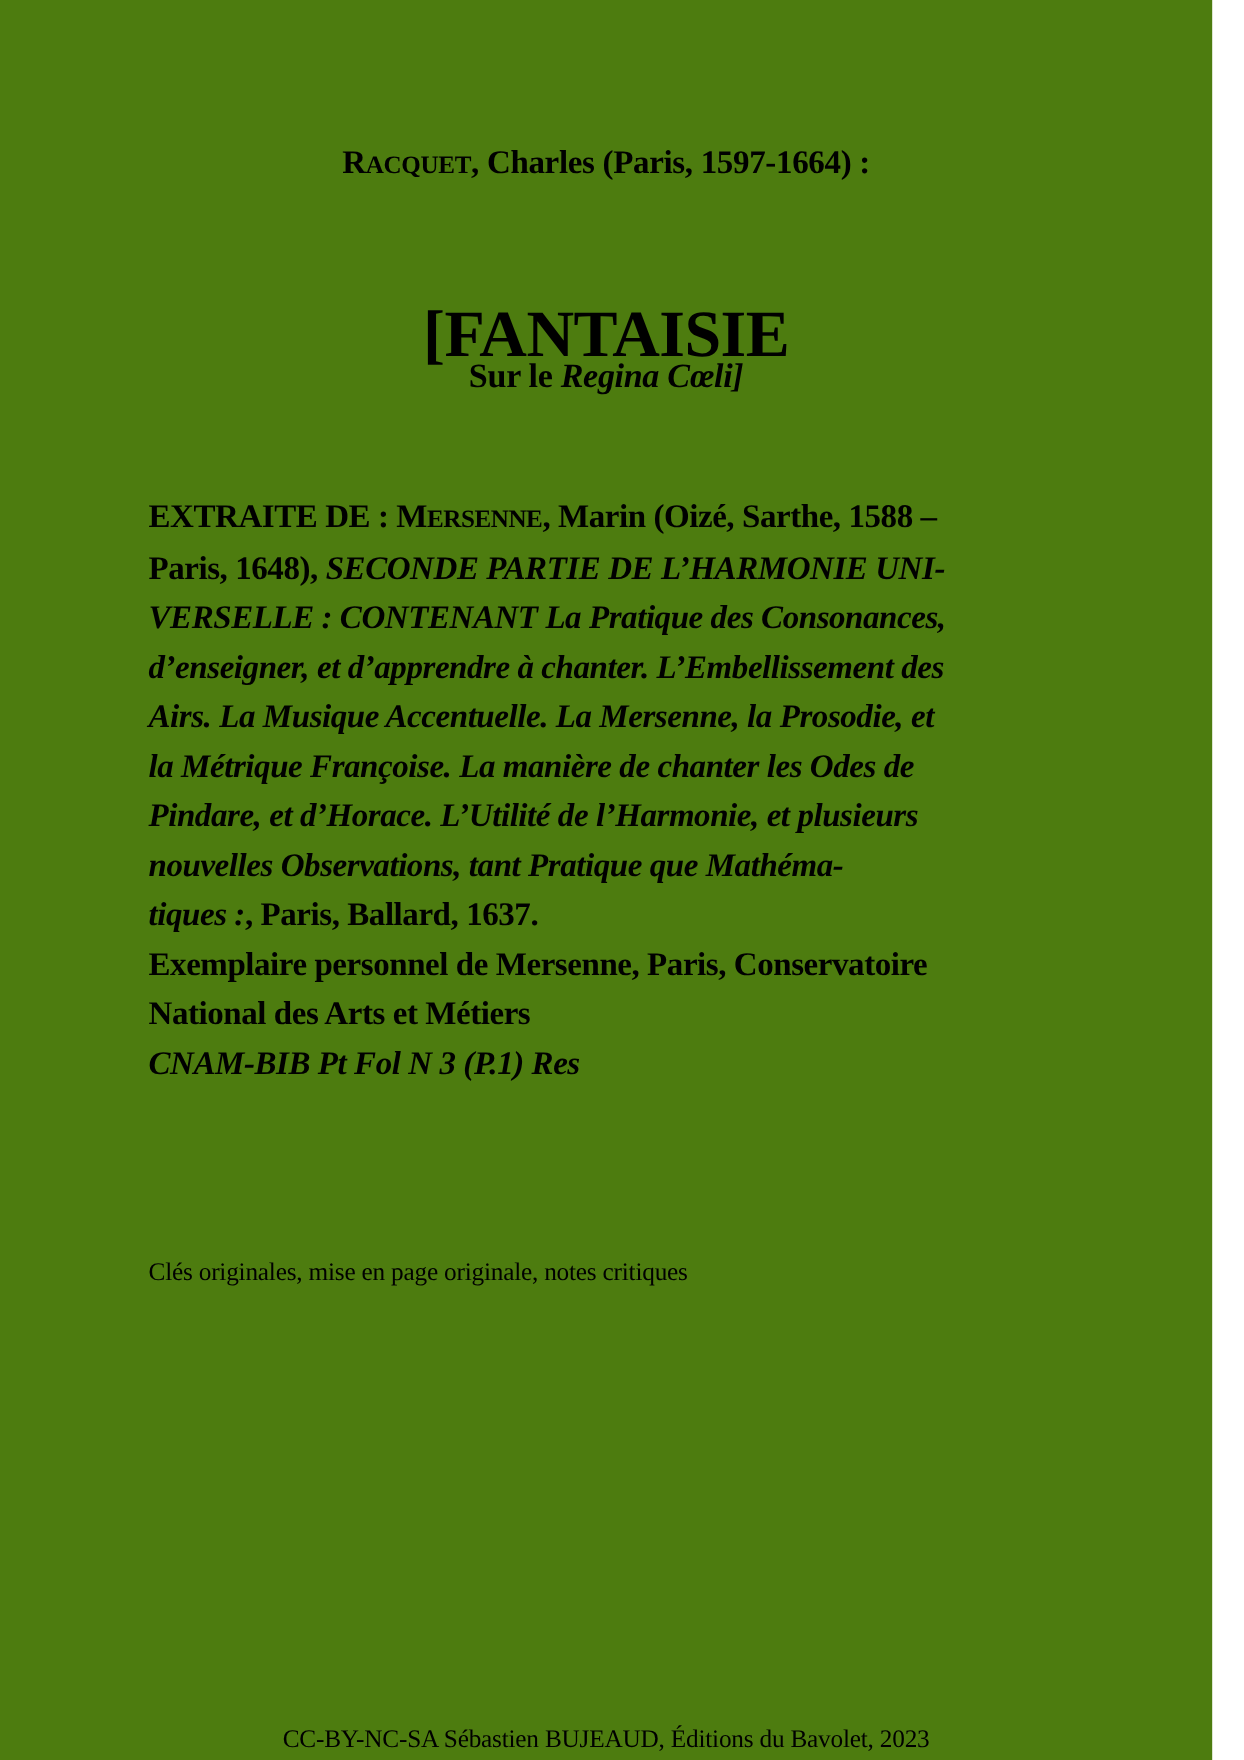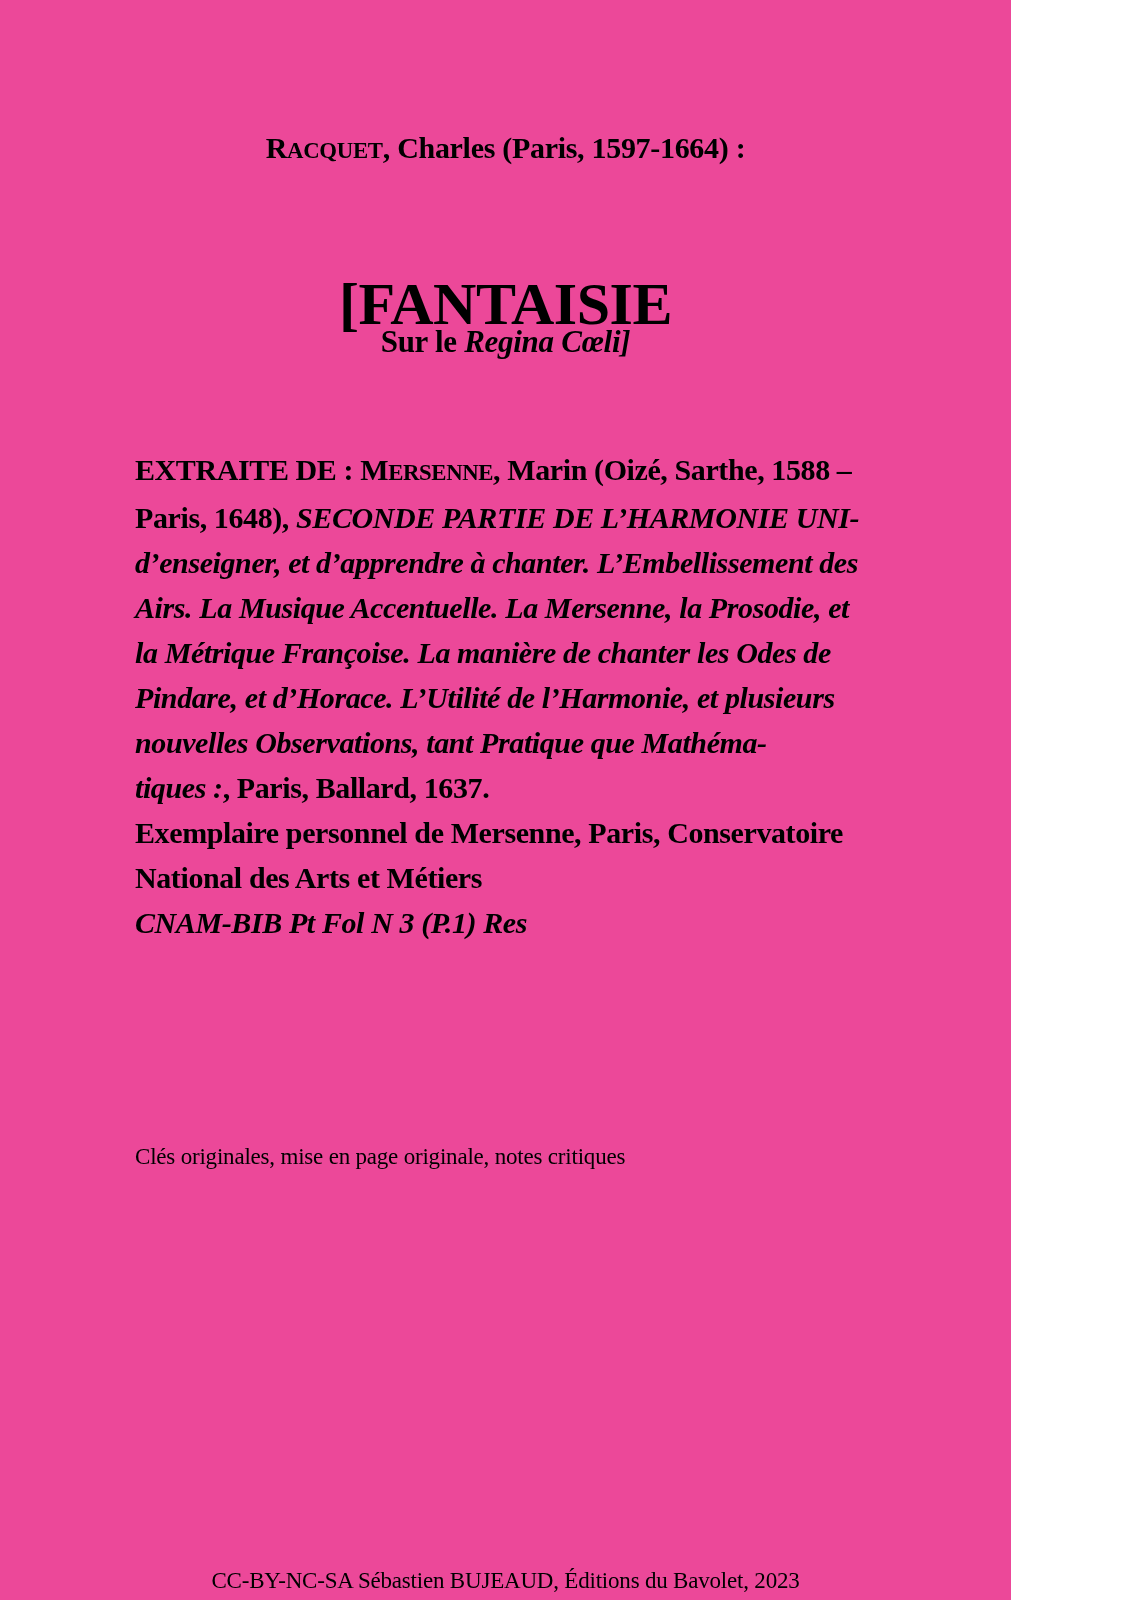--- a/index.html
+++ b/index.html
@@ -1,20 +1,20 @@
 <!DOCTYPE html>
 <html><head>
 <meta charset="utf-8">
 <style>
   html, body { margin: 0; padding: 0; background: #ffffff; }
   .page {
     position: relative;
-    width: 1011px;
+    width: 1102px;
     height: 1600px;
-    background: #ec4899;
+    background: #4d7c0f;
     color: #000000;
     font-family: "Liberation Serif", "DejaVu Serif", serif;
     overflow: hidden;
   }
   .centered { left: 0; width: 100%; text-align: center; }
   .author-line {
     position: absolute;
     top: 131px;
     font-size: 30px;
     font-weight: bold;
@@ -72,20 +72,21 @@
 
   <div class="author-line centered"><span>R</span><span class="seg-sc">ACQUET</span><span>, Charles (Paris, 1597-1664) :</span></div>
 
   <div class="work-title centered">[FANTAISIE</div>
 
   <div class="work-subtitle centered"><span>Sur le </span><span class="seg-i">Regina Cœli]</span></div>
 
   <div class="source-block">
       <div class="line"><span>EXTRAITE DE : </span><span>M</span><span class="seg-sc">ERSENNE</span><span>, Marin (Oizé, Sarthe, 1588 –</span></div>
       <div class="line"><span>Paris, 1648), </span><span class="seg-i">SECONDE PARTIE DE L’HARMONIE UNI-</span></div>
+      <div class="line"><span class="seg-i">VERSELLE : CONTENANT La Pratique des Consonances,</span></div>
       <div class="line"><span class="seg-i">d’enseigner, et d’apprendre à chanter. L’Embellissement des</span></div>
       <div class="line"><span class="seg-i">Airs. La Musique Accentuelle. La Mersenne, la Prosodie, et</span></div>
       <div class="line"><span class="seg-i">la Métrique Françoise. La manière de chanter les Odes de</span></div>
       <div class="line"><span class="seg-i">Pindare, et d’Horace. L’Utilité de l’Harmonie, et plusieurs</span></div>
       <div class="line"><span class="seg-i">nouvelles Observations, tant Pratique que Mathéma-</span></div>
       <div class="line"><span class="seg-i">tiques :</span><span>, Paris, Ballard, 1637.</span></div>
       <div class="line"><span>Exemplaire personnel de Mersenne, Paris, Conservatoire</span></div>
       <div class="line"><span>National des Arts et Métiers</span></div>
       <div class="line"><span class="seg-i">CNAM-BIB Pt Fol N 3 (P.1) Res</span></div>
     </div>

